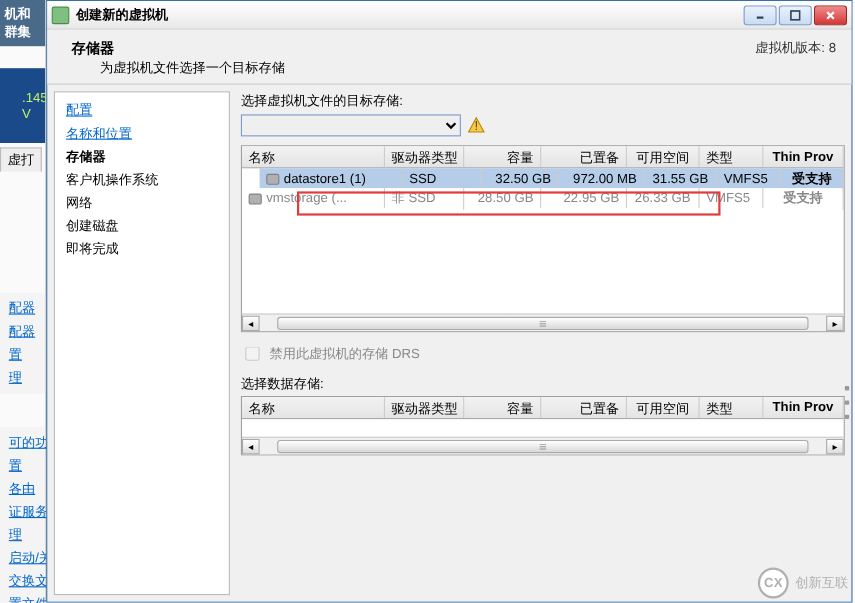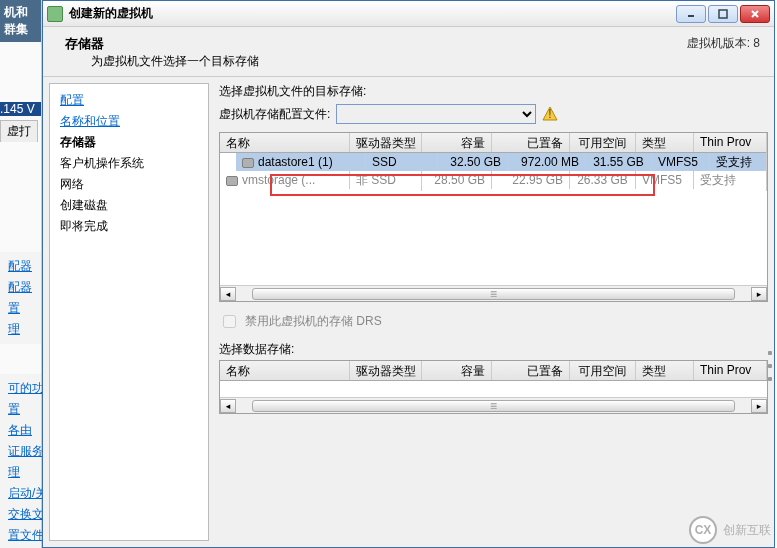--- a/index.html
+++ b/index.html
@@ -40,21 +40,21 @@
 
   .grid { border:1px solid #a0a0a0; background:#fff; height:140px; position:relative; }
   .grid-header { display:flex; background:linear-gradient(#f2f2f2,#e4e4e4); border-bottom:1px solid #aaa; height:20px; }
   .grid-header div, .grid-row div { padding:2px 6px; border-right:1px solid #ccc; overflow:hidden; white-space:nowrap; }
   .col-name { width:130px; }
   .col-drive { width:72px; }
   .col-cap  { width:70px; text-align:right;}
   .col-prov { width:78px; text-align:right;}
   .col-free { width:66px; text-align:center;}
   .col-type { width:58px; text-align:left;}
-  .col-thin { flex:1; text-align:left;}
+  .col-thin { flex:1; text-align:center;font-weight:bold;}
   .grid-row { display:flex; height:18px; align-items:center; }
   .grid-row.selected { background:#b5cde8;margin-left:16px; }
   .grid-row.dim { color:#888; }
   .ds-icon { display:inline-block; width:12px; height:10px; background:#b0b0b0; border:1px solid #808080; border-radius:2px; margin-right:4px; vertical-align:middle;}
   .redbox { position:absolute; border:2.5px solid #e23b3b; pointer-events:none; }
   .scroller { height:16px; background:#f0f0f0; border-top:1px solid #ccc; display:flex; align-items:center; position:absolute; left:0; right:0; bottom:0;}
   .scroller .thumb { height:12px; flex:1; margin:0 16px; background:linear-gradient(#fff,#d8d8d8); border:1px solid #aaa; border-radius:3px; display:flex; align-items:center; justify-content:center;}
   .scroller .thumb::after { content:"≡"; color:#999; }
   .scroller .arrow { width:16px; height:14px; background:linear-gradient(#fff,#ddd); border:1px solid #aaa; display:flex; align-items:center; justify-content:center; font-size:9px;}
 
@@ -68,21 +68,21 @@
 
   .watermark { position:absolute; right:6px; bottom:4px; display:flex; align-items:center; gap:6px; color:#b0b0b0; font-size:14px; font-family:"SimHei", sans-serif;}
   .watermark .logo { width:28px; height:28px; border:2px solid #b0b0b0; border-radius:50%; display:flex; align-items:center; justify-content:center; font-weight:bold; background:#fff;}
 </style>
 </head>
 <body>
 
 <div class="bg-list">
   <div class="bg-head">机和群集</div>
   <div style="height:20px"></div>
-  <div style="background:#1a4a8a;color:#ffffff;padding:0;margin-top:40px;">.145 V</div>
+  <div style="background:#1a4a8a;color:#bef264;padding:20px;">.145 V</div>
   <span class="bg-tab">虚打</span>
   <div style="height:110px"></div>
   <div class="bg-gray">
     <a>配器</a>
     <a>配器</a>
     <a>置</a>
     <a>理</a>
   </div>
   <div style="height:30px"></div>
   <div class="bg-gray">
@@ -135,21 +135,20 @@
       <div class="current">存储器</div>
       <div>客户机操作系统</div>
       <div>网络</div>
       <div>创建磁盘</div>
       <div>即将完成</div>
     </div>
 
     <div class="main">
       <div class="lbl">选择虚拟机文件的目标存储:</div>
       <div class="profile-row">
-        <span>虚拟机存储配置文件:</span>
         <select value=""><option></option></select>
         <svg class="warn" viewBox="0 0 16 16">
             <polygon points="8,1 15,14 1,14" fill="#f7c948" stroke="#b58900"></polygon>
             <text x="8" y="12" text-anchor="middle" font-size="10" fill="#5a4500">!</text>
           </svg>
       </div>
 
       <div class="grid" style="height:170px;">
         <div class="grid-header">
           <div class="col-name">名称</div>

